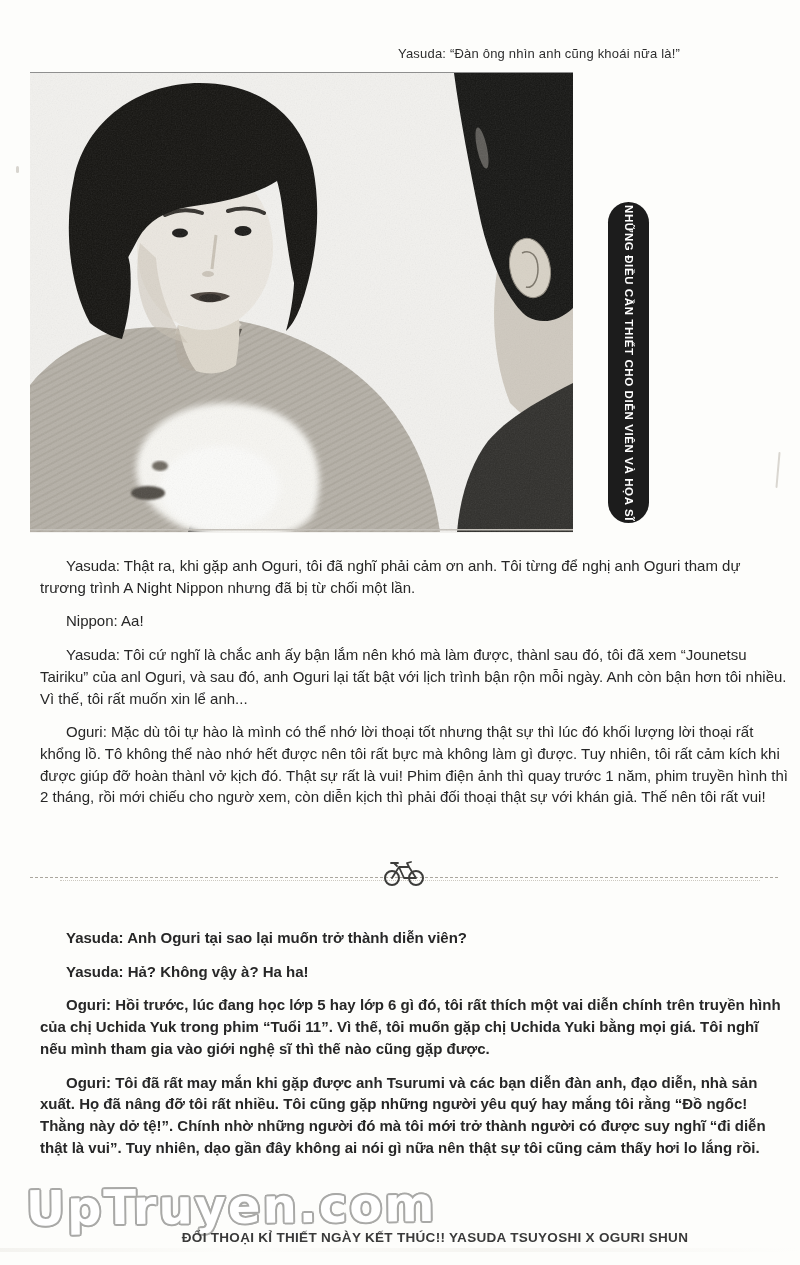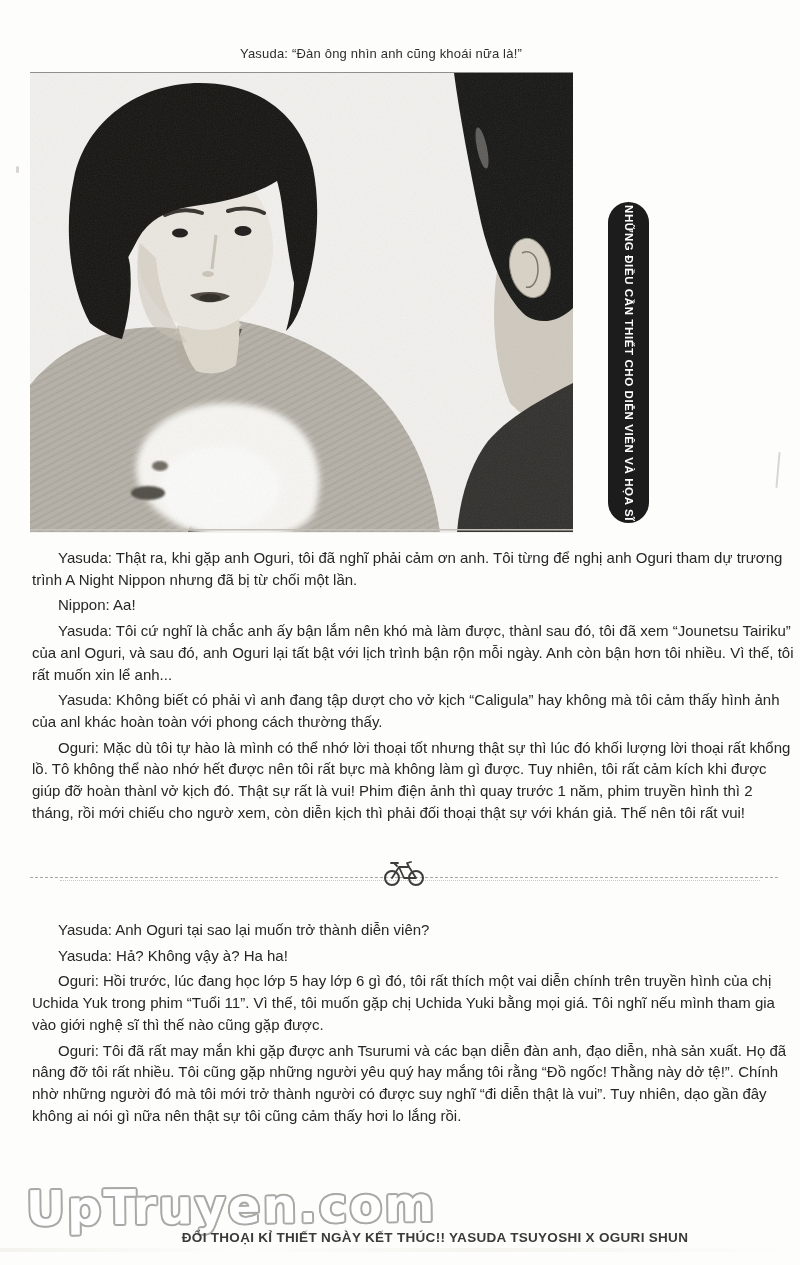--- a/index.html
+++ b/index.html
@@ -3,43 +3,43 @@
 <meta charset="utf-8">
 <style>
   html,body{margin:0;padding:0;background:#e8e8e6;}
   .page{
     position:relative;width:800px;height:1265px;margin:0 auto;
     background:#fdfdfb;overflow:hidden;
     font-family:"Liberation Sans",sans-serif;color:#272727;
   }
   .top-caption{
     position:absolute;top:46px;left:240px;width:440px;
-    font-size:13px;letter-spacing:.2px;color:#2e2e2e;text-align:left;
+    font-size:13px;letter-spacing:.2px;color:#2e2e2e;text-align:right;
   }
   .photo{
     position:absolute;left:30px;top:72px;width:543px;height:460px;
     border-top:1px solid #8f8f8f;background:#f2f1ee;
   }
   .photo svg{display:block;}
   .side-banner{
     position:absolute;left:608px;top:202px;width:41px;height:321px;
     background:#1c1c1c;border-radius:21px;
     display:flex;align-items:center;justify-content:center;overflow:visible;
   }
   .side-banner span{
     transform:rotate(90deg);white-space:nowrap;
     color:#ffffff;font-weight:bold;font-size:11.5px;letter-spacing:.6px;
   }
   .dialogue{
     position:absolute;left:28px;width:772px;
     font-size:15px;line-height:21.7px;text-align:left;
   }
-  .dialogue p{margin:4px;text-indent:26px;}
+  .dialogue p{margin:12px;text-indent:26px;}
   .sec1{top:543px;}
-  .sec2{top:915px;}
+  .sec2{top:915px;font-weight:bold;}
   .divider-line{
     position:absolute;left:30px;top:877px;width:748px;height:0;
     border-top:1px dashed #aaa69e;
   }
   .divider-line2{
     position:absolute;left:60px;top:880px;width:700px;height:0;
     border-top:1px dotted #cdc9c1;
   }
   .bike{position:absolute;left:382px;top:858px;width:46px;height:30px;}
   .logo{
@@ -163,21 +163,20 @@
   </div>
 
   <div class="side-banner">
     <span>NHỮNG ĐIỀU CẦN THIẾT CHO DIỄN VIÊN VÀ HỌA SĨ</span>
   </div>
 
   <div class="dialogue sec1">
     <p>Yasuda: Thật ra, khi gặp anh Oguri, tôi đã nghĩ phải cảm ơn anh. Tôi từng để nghị anh Oguri tham dự trương trình A Night Nippon nhưng đã bị từ chối một lần.</p>
     <p>Nippon: Aa!</p>
     <p>Yasuda: Tôi cứ nghĩ là chắc anh ấy bận lắm nên khó mà làm được, thànl sau đó, tôi đã xem “Jounetsu Tairiku” của anl Oguri, và sau đó, anh Oguri lại tất bật với lịch trình bận rộn mỗi ngày. Anh còn bận hơn tôi nhiều. Vì thế, tôi rất muốn xin lể anh...</p>
-    <p>Yasuda: Không biết có phải vì anh đang tập dượt cho vở kịch “Caligula” hay không mà tôi cảm thấy hình ảnh của anl khác hoàn toàn với phong cách thường thấy.</p>
     <p>Oguri: Mặc dù tôi tự hào là mình có thể nhớ lời thoại tốt nhưng thật sự thì lúc đó khối lượng lời thoại rất khổng lồ. Tô không thể nào nhớ hết được nên tôi rất bực mà không làm gì được. Tuy nhiên, tôi rất cảm kích khi được giúp đỡ hoàn thànl vở kịch đó. Thật sự rất là vui! Phim điện ảnh thì quay trước 1 năm, phim truyền hình thì 2 tháng, rồi mới chiếu cho ngườ xem, còn diễn kịch thì phải đối thoại thật sự với khán giả. Thế nên tôi rất vui!</p>
   </div>
 
   <div class="divider-line"></div>
   <div class="divider-line2"></div>
   <div class="bike">
     <svg width="46" height="30" viewBox="0 0 46 30">
       <circle cx="10" cy="20" r="7" fill="none" stroke="#3c3c3a" stroke-width="2"></circle>
       <circle cx="34" cy="20" r="7" fill="none" stroke="#3c3c3a" stroke-width="2"></circle>
       <path d="M10,20 L17,9 L27,9 L34,20 M17,9 L22,20 L34,20 M27,9 L25,5 L29,4 M15,8 L12,5 M9,5 L16,5" fill="none" stroke="#3c3c3a" stroke-width="1.8" stroke-linecap="round" stroke-linejoin="round"></path>

